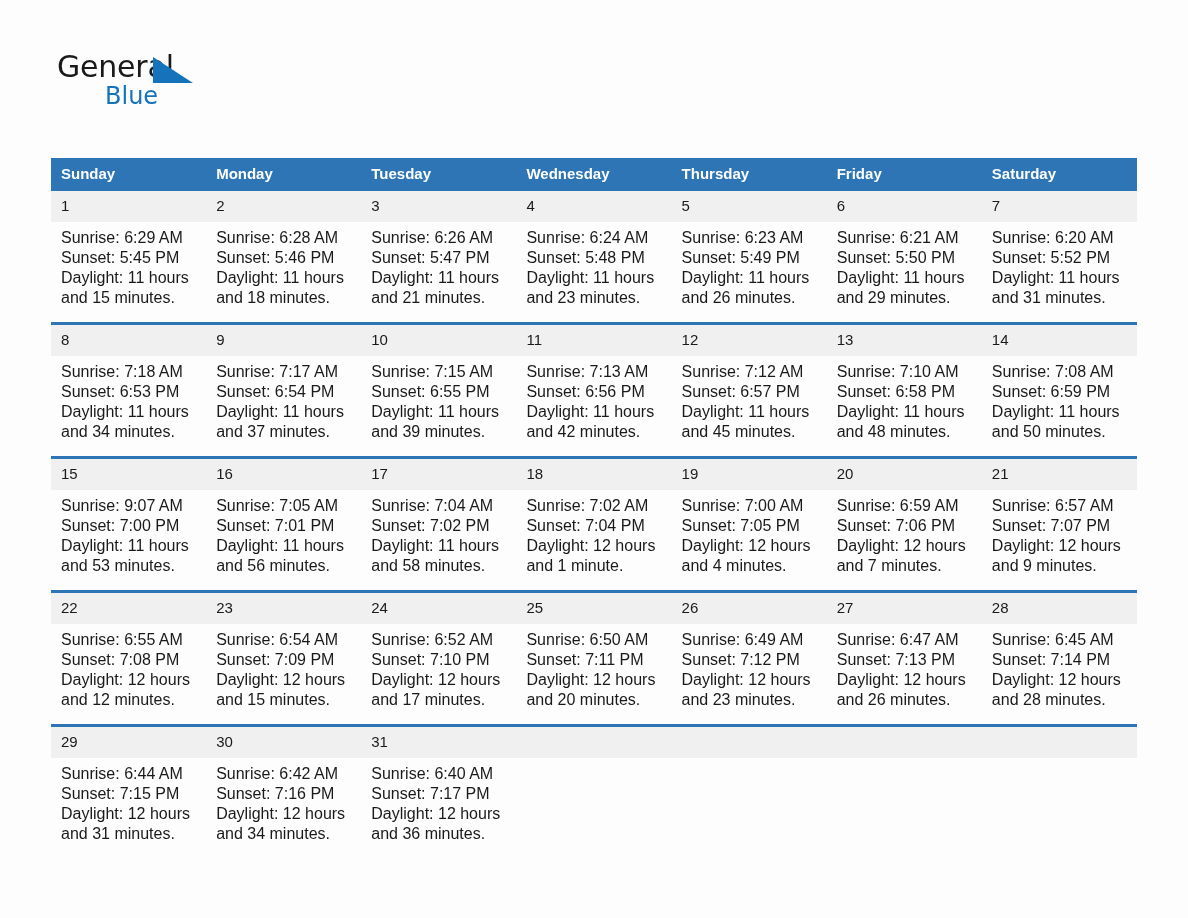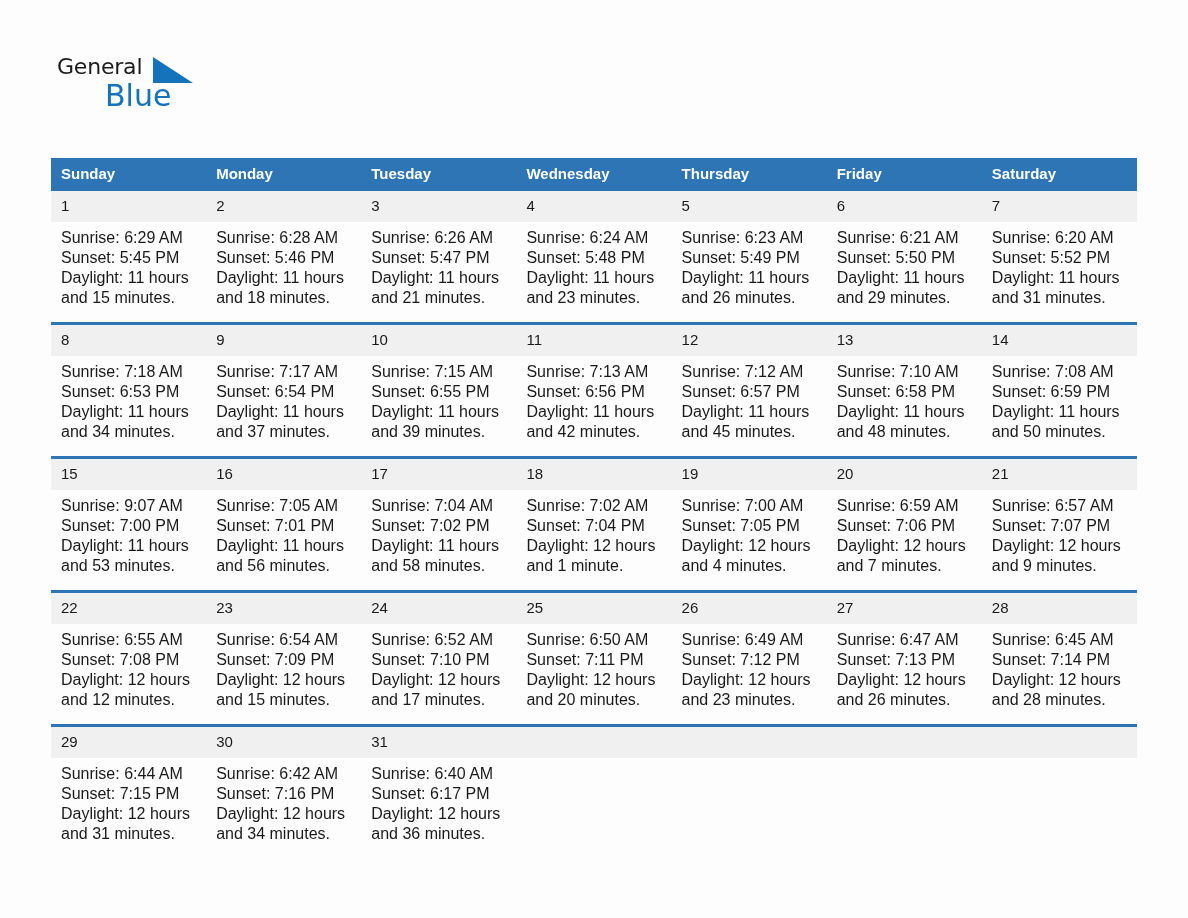--- a/index.html
+++ b/index.html
@@ -29,21 +29,21 @@
     box-sizing: border-box;
   }
   .brand {
     position: absolute;
     left: 57px;
     top: 52px;
     width: 160px;
     height: 62px;
   }
   .brand-general {
-    font-size: 22px;
+    font-size: 30px;
     color: #1a1a1a;
     letter-spacing: -0.2px;
     line-height: 30px;
     font-family: "DejaVu Sans", sans-serif;
     font-weight: 400;
     position: absolute;
     left: 0;
     top: 0;
   }
   .brand-triangle {
@@ -52,21 +52,21 @@
     top: 5px;
     width: 0;
     height: 0;
     border-left: 40px solid #1573bb;
     border-top: 26px solid transparent;
   }
   .brand-blue {
     position: absolute;
     left: 48px;
     top: 29px;
-    font-size: 30px;
+    font-size: 24px;
     line-height: 30px;
     color: #1573bb;
     font-family: "DejaVu Sans", sans-serif;
     font-weight: 400;
   }
   .title {
     position: absolute;
     right: 54px;
     top: 45px;
     font-size: 38px;
@@ -481,21 +481,21 @@
                 <div>Sunset: 7:16 PM</div>
                 <div class="daylight">Daylight: 12 hours and 34 minutes.</div>
               </div>
             </div>
           </td>
         <td>
             <div class="cell">
               <div class="daynum">31</div>
               <div class="info">
                 <div>Sunrise: 6:40 AM</div>
-                <div>Sunset: 6:17 PM</div>
+                <div>Sunset: 7:17 PM</div>
                 <div class="daylight">Daylight: 12 hours and 36 minutes.</div>
               </div>
             </div>
           </td>
         <td>
             <div class="cell empty">
               <div class="daynum"></div>
               <div class="info"></div>
             </div>
           </td>

